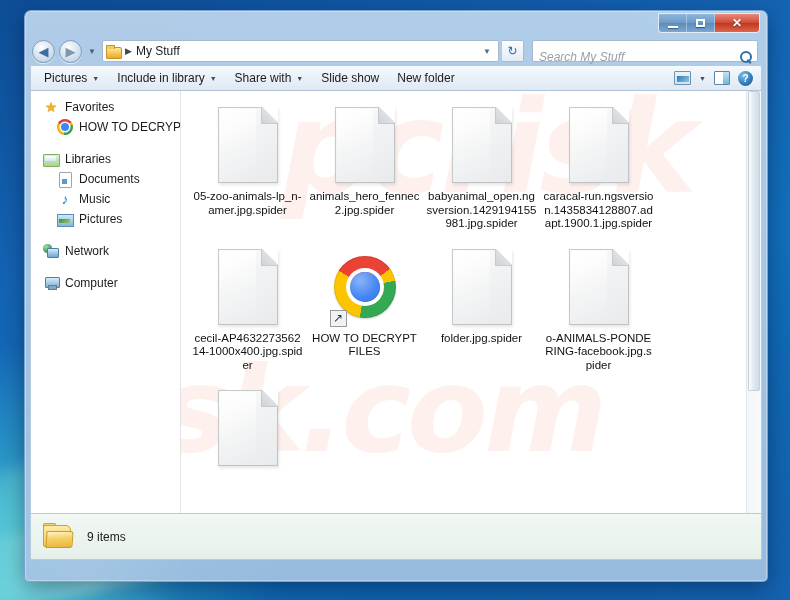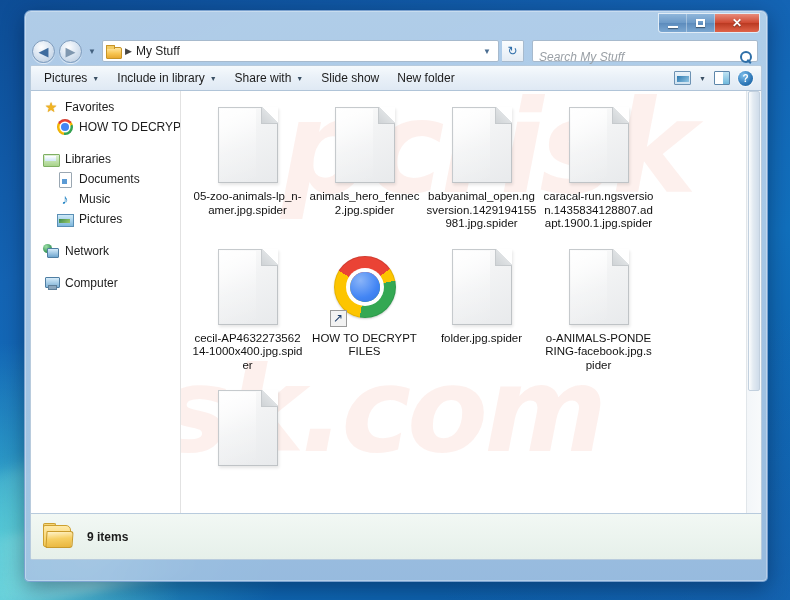--- a/index.html
+++ b/index.html
@@ -511,21 +511,20 @@
   #statusbar {
     display: flex;
     align-items: center;
     height: 46px;
     background: linear-gradient(180deg, #f2f8f4 0%, #e6f0ea 100%);
     border: 1px solid #b8cbdd;
     border-top: none;
     border-radius: 0 0 2px 2px;
     padding-left: 10px;
     gap: 12px;
-    font-weight: bold;
   }
   .sb-folder {
     position: relative;
     width: 34px; height: 28px;
     flex: 0 0 34px;
   }
   .sb-folder .back {
     position: absolute; left: 2px; top: 2px;
     width: 28px; height: 22px;
     background: linear-gradient(180deg,#ffeaa8 0%, #f3c955 100%);

